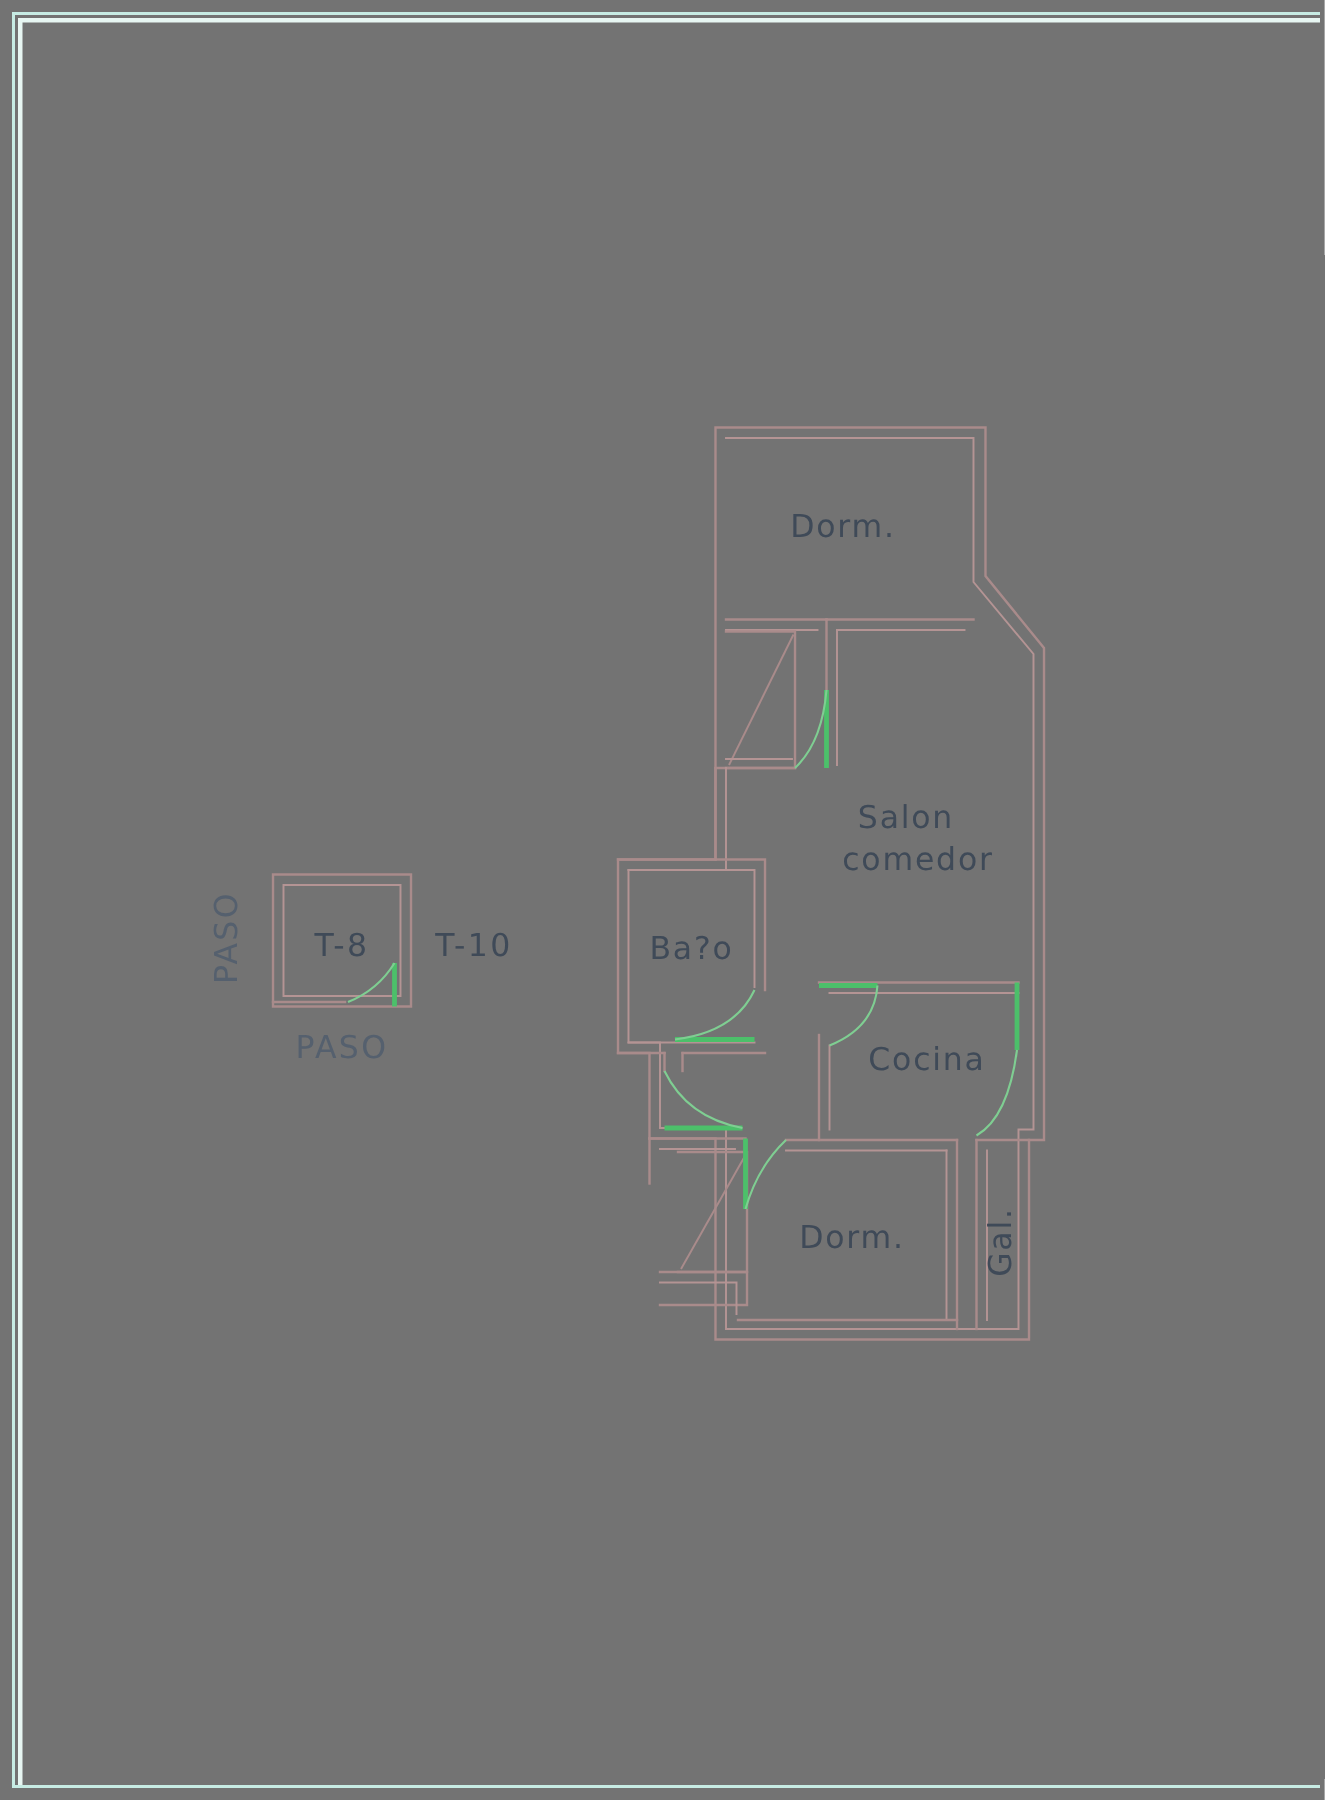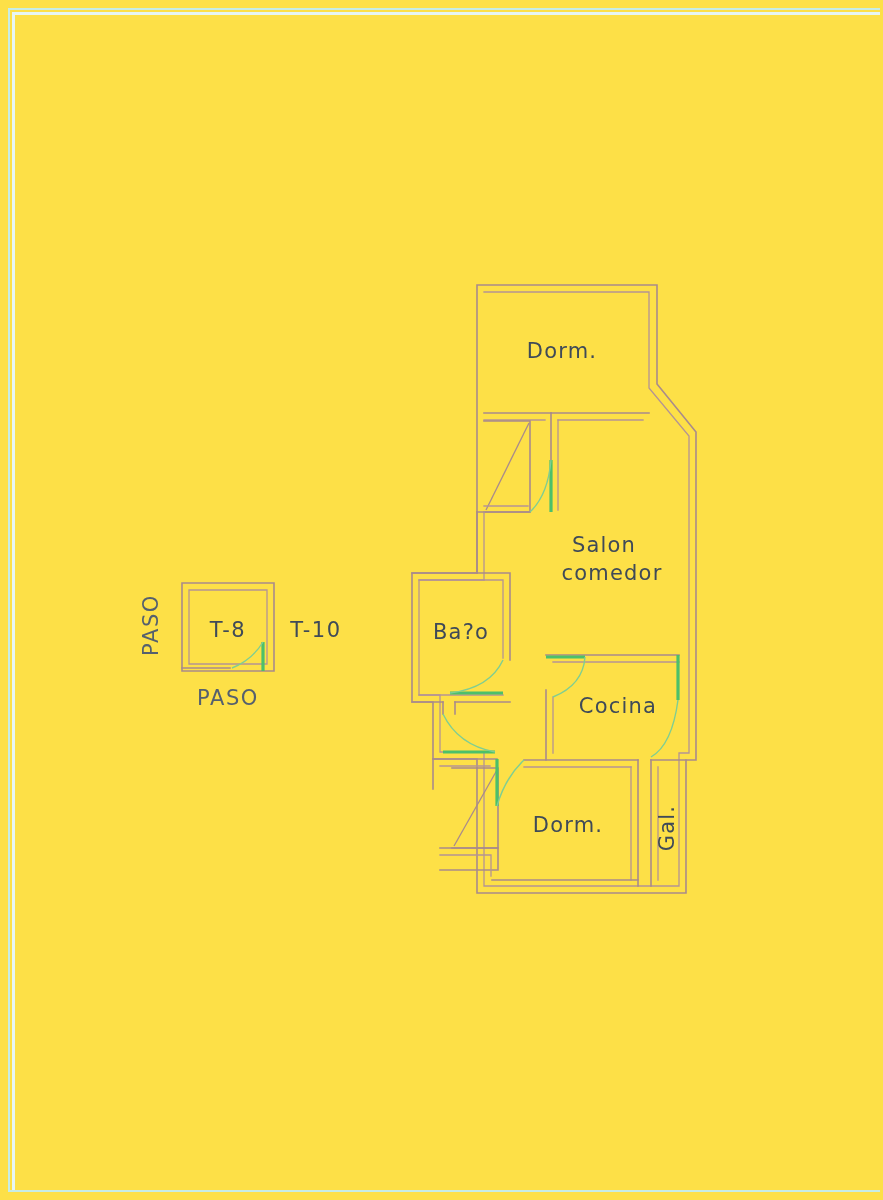--- a/index.html
+++ b/index.html
@@ -11,21 +11,21 @@
   body {
     width: 883px;
     height: 1200px;
     position: relative;
     font-family: "DejaVu Sans", sans-serif;
     overflow: hidden;
   }
   #page {
     position: absolute;
     inset: 0;
-    background: #fde047;
+    background: #737373;
   }
   
   .frame-line {
     position: absolute;
     background: #c7ece4;
   }
   .frame-inner {
     position: absolute;
     background: #e7f6f2;
   }

